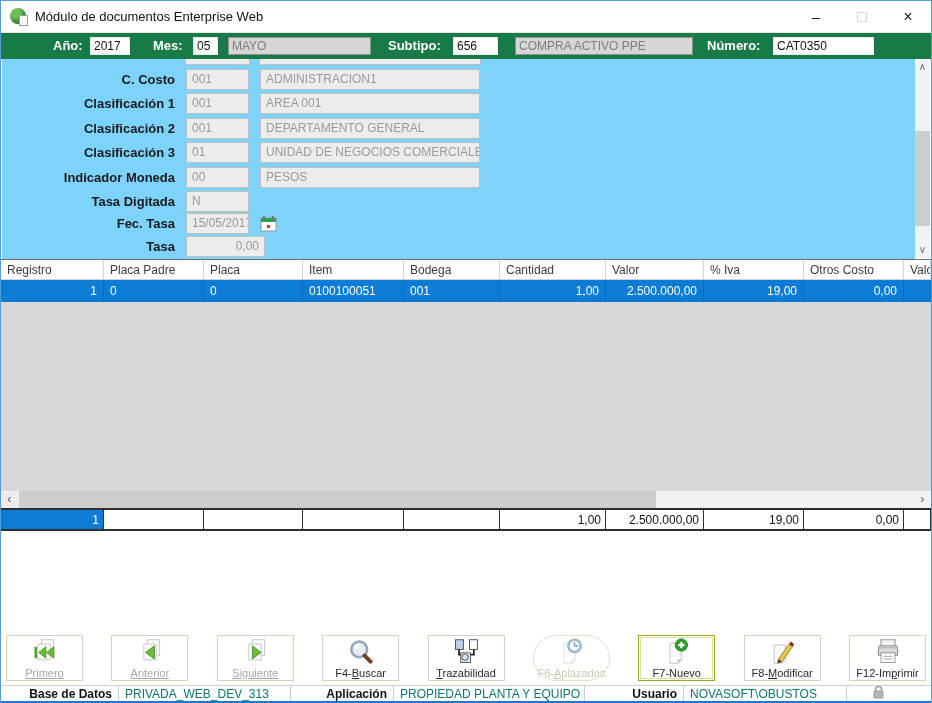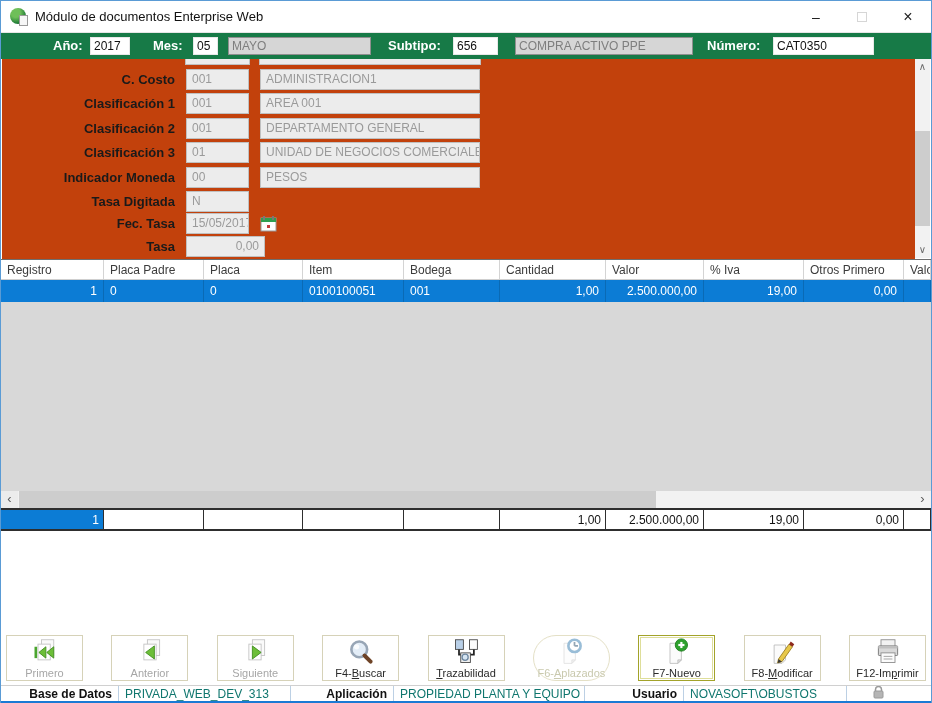--- a/index.html
+++ b/index.html
@@ -19,21 +19,21 @@
   .winbtn.min { right:92px; }
   .winbtn.max { right:46px; color:#cfcfcf; }
   .winbtn.max .maxbox { display:inline-block; width:10px; height:10px; border:1px solid #d6d6d6; }
   .winbtn.close { right:0; font-size:16px; }
   
   .greenbar { position:absolute; top:32px; left:0; right:0; height:26px; background:#177a47; }
   .greenbar .glabel { position:absolute; top:5px; color:#fff; font-weight:bold; font-size:13px; }
   .greenbar input { position:absolute; top:4px; height:18px; border:1px solid #e8e8e8; font-size:12px; padding:0 3px; font-family:"Liberation Sans",sans-serif; color:#111; background:#fff; }
   .greenbar input.dis { background:#d6d6d6; border:1px solid #8f8f8f; color:#7e7e7e; }
   
-  .formarea { position:absolute; top:58px; left:1px; right:16px; height:200px; background:#c2410c; }
+  .formarea { position:absolute; top:58px; left:1px; right:16px; height:200px; background:#7dd3fc; }
   .frow { position:absolute; left:0; height:21px; }
   .flabel { position:absolute; left:0; width:173px; text-align:right; font-weight:bold; font-size:13px; color:#1a1a1a; line-height:21px; }
   .fbox { position:absolute; top:0; height:21px; background:#ececec; border:1px solid #c0c0c0; color:#9a9a9a; font-size:12px; line-height:19px; padding:0 5px; overflow:hidden; white-space:nowrap; }
   .fcode { left:184px; width:63px; }
   .fdesc { left:258px; width:220px; }
   .fwide { left:184px; width:79px; text-align:right; }
   .fpartial { position:absolute; top:0; height:6px; background:#ececec; border:1px solid #c0c0c0; border-top:none; }
   .cal-icon { position:absolute; left:258px; top:2px; width:17px; height:17px; }
   
   .vscroll { position:absolute; top:58px; right:1px; width:15px; height:199px; background:#f2f2f2; }
@@ -57,21 +57,21 @@
   
   .summary { position:absolute; top:507px; left:0; right:0; height:23px; display:flex; border-top:2px solid #2e2e2e; border-bottom:2px solid #2e2e2e; background:#fff; }
   .summary .gc { border-right:1px solid #2e2e2e; font-size:12px; color:#111; padding:3px 4px 0 6px; overflow:hidden; white-space:nowrap; }
   .summary .gc.sel { background:#0c7cd5; color:#fff; }
   
   .btnbar { position:absolute; top:634px; left:0; right:0; height:48px; display:flex; justify-content:space-between; padding:0 5px; }
   .tbtn { width:77px; height:46px; background:#fff; border:1px solid #d6d2b8; text-align:center; padding-top:2px; }
   .tbtn .ic { height:29px; }
   .tbtn .lbl { font-size:11px; color:#2a2a2a; white-space:nowrap; }
   .tbtn .hot { text-decoration:underline; }
-  .tbtn.disabled .lbl { color:#a6a6a6; }
+  .tbtn.disabled .lbl { color:#a6a6a6;text-decoration:underline; }
   .tbtn.ghost { border-color:#e4e0c6;border-radius:23px; }
   .tbtn.ghost .lbl { color:#c9c9ae; }
   .tbtn.ghost .ic { opacity:0.45; }
   .tbtn.focused { border:1px solid #a3a32a; outline:1px solid #dede9a; outline-offset:-3px; }
   
   .statusbar { position:absolute; top:684px; left:0; right:0; height:17px; background:#fff; border-top:1px solid #d0d0d0; display:flex; font-size:12px; align-items:center; }
   .sseg { height:100%; line-height:16px; padding:0 6px; border-right:1px solid #bcd0e4; overflow:hidden; white-space:nowrap; }
   .sseg.lab { font-weight:bold; color:#111; text-align:right; }
   .sseg.val { color:#0f766e; }
   .bottomedge { position:absolute; top:700px; left:0; right:0; height:3px; background:#1a7ad4; }
@@ -167,21 +167,21 @@
   <div class="grid">
     <div class="ghead">
       <div class="gc" style="width:103px">Registro</div>
       <div class="gc" style="width:100px">Placa Padre</div>
       <div class="gc" style="width:99px">Placa</div>
       <div class="gc" style="width:101px">Item</div>
       <div class="gc" style="width:96px">Bodega</div>
       <div class="gc" style="width:106px">Cantidad</div>
       <div class="gc" style="width:98px">Valor</div>
       <div class="gc" style="width:100px">% Iva</div>
-      <div class="gc" style="width:100px">Otros Primero</div>
+      <div class="gc" style="width:100px">Otros Costo</div>
       <div class="gc" style="flex:1">Valo</div>
     </div>
     <div class="grow">
       <div class="gc r" style="width:103px">1</div>
       <div class="gc" style="width:100px">0</div>
       <div class="gc" style="width:99px">0</div>
       <div class="gc" style="width:101px">0100100051</div>
       <div class="gc" style="width:96px">001</div>
       <div class="gc r" style="width:106px">1,00</div>
       <div class="gc r" style="width:98px">2.500.000,00</div>

